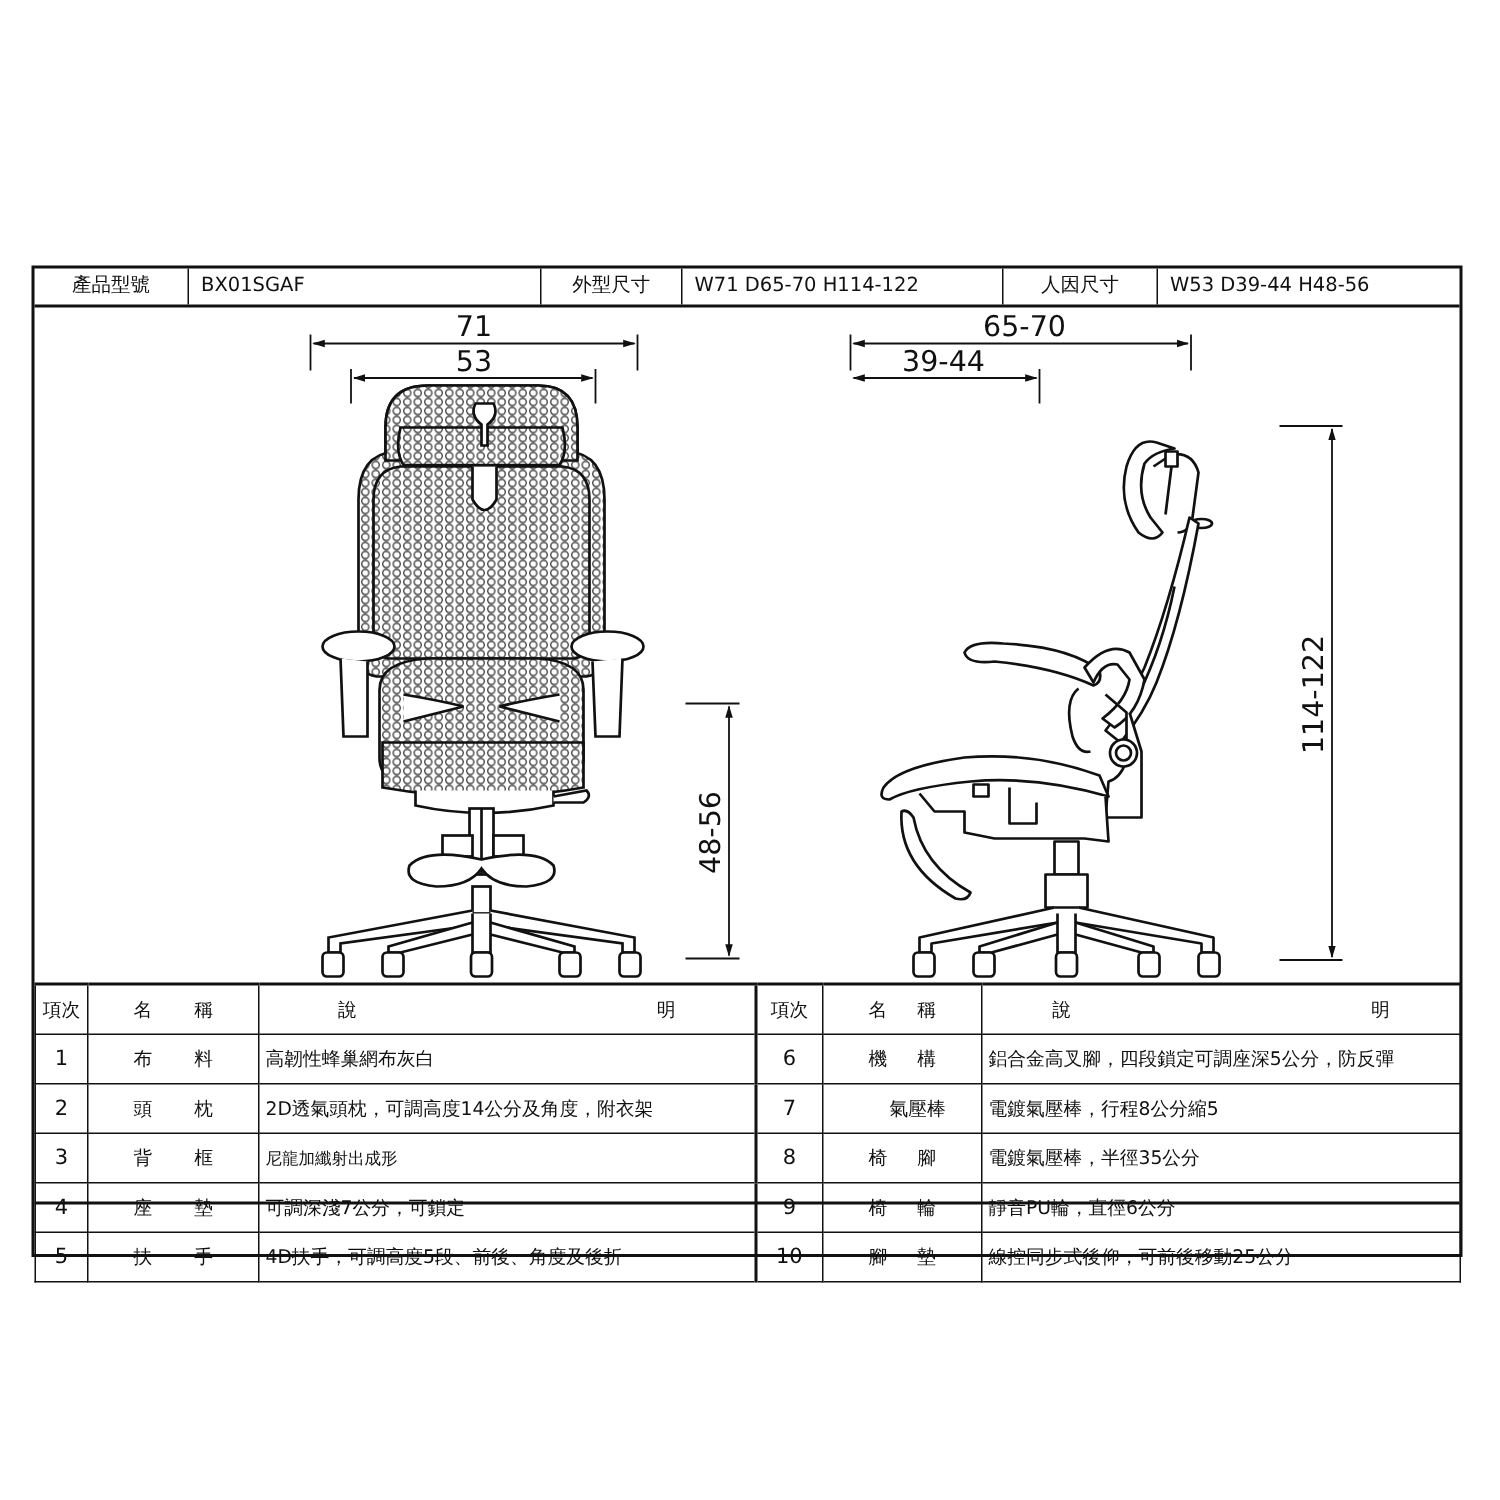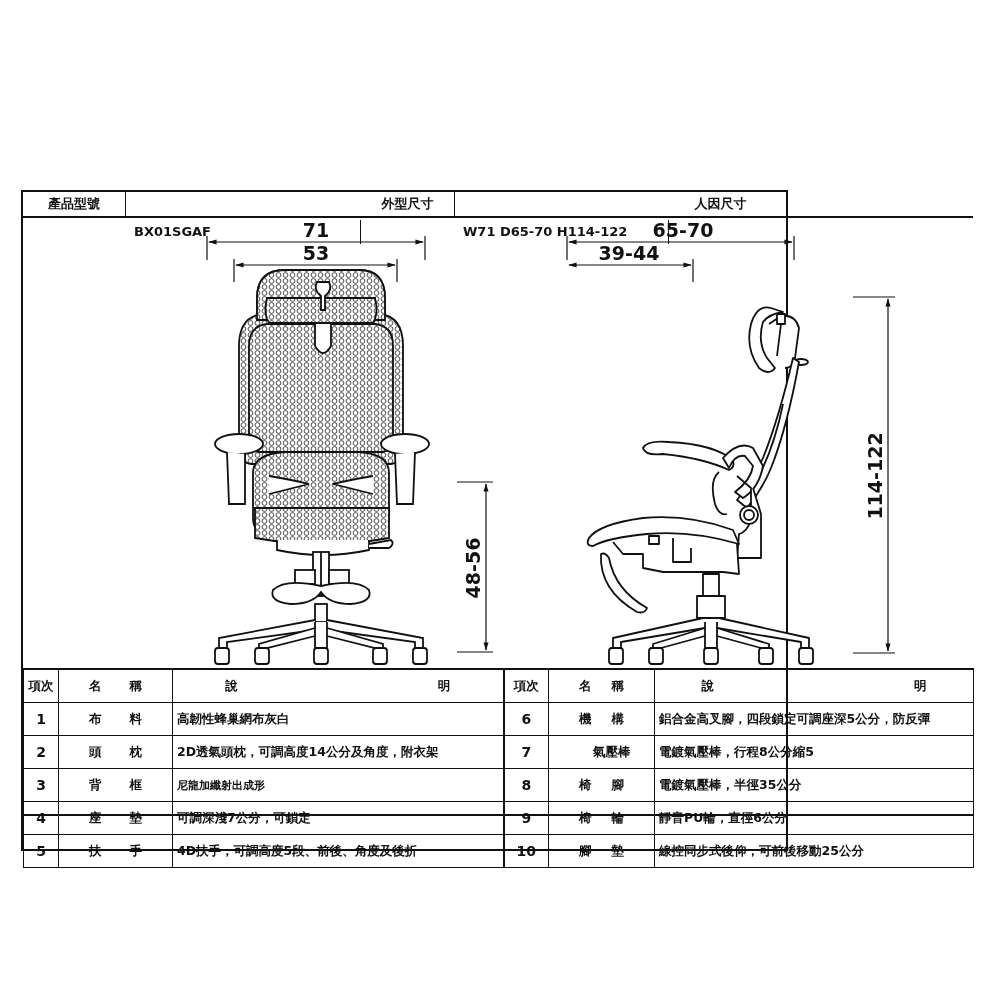--- a/index.html
+++ b/index.html
@@ -1,27 +1,27 @@
 <!DOCTYPE html>
 <html><head>
 <meta charset="utf-8">
 <style>
   html, body { margin:0; padding:0; background:#ffffff; }
   body { width:1000px; height:1000px; position:relative; overflow:hidden;
          font-family:"DejaVu Sans","Liberation Sans",sans-serif; color:#111; }
-  .sheet { position:absolute; left:21px; top:190px; width:767px; height:661px;
-           border:2px solid #111; box-sizing:border-box;font-weight:bold; }
+  .sheet { position:absolute; left:21px; top:177px; width:954px; height:661px;
+           border:2px solid #111; box-sizing:border-box; }
   
   .hdr { position:absolute; left:0; top:0; width:950px; height:24px;
          border-bottom:2px solid #111; display:flex; }
   .hdr .c { height:24px; box-sizing:border-box; border-right:1.5px solid #111;
             font-size:13px; line-height:24px; white-space:nowrap; overflow:hidden; }
   .hdr .c:last-child { border-right:none; }
   .hdr .lbl { text-align:center; }
-  .hdr .val { padding-left:8px;margin-top:28px; }
+  .hdr .val { padding-left:8px; }
   
   .drawing { position:absolute; left:0; top:26px; width:950px; height:450px; }
   .drawing svg { position:absolute; left:0; top:0; }
   .dimtxt { font-family:"DejaVu Sans",sans-serif; font-size:19px; fill:#111; }
   
   .spec { position:absolute; left:0; top:476px; width:950px; border-collapse:collapse; table-layout:fixed; }
   .spec td { border:1.5px solid #111; height:24px; padding:4px; font-size:12.5px;
              white-space:nowrap; overflow:hidden; }
   .spec tr:first-child td { border-top:2px solid #111; }
   .spec td.num { text-align:center; font-size:14px; }
@@ -41,20 +41,21 @@
 <body>
 
 <div class="sheet">
 
   <div class="hdr">
     <div class="c lbl" style="width:103px">產品型號</div>
     <div class="c val" style="width:235px">BX01SGAF</div>
     <div class="c lbl" style="width:94px">外型尺寸</div>
     <div class="c val" style="width:214px">W71 D65-70 H114-122</div>
     <div class="c lbl" style="width:103px">人因尺寸</div>
+    <div class="c val" style="width:201px">W53 D39-44 H48-56</div>
   </div>
 
   <div class="drawing">
     <svg width="950" height="450" viewBox="0 0 950 450" xmlns="http://www.w3.org/2000/svg">
       <defs>
         <pattern id="mesh" width="7" height="6" patternUnits="userSpaceOnUse">
           <rect width="7" height="6" fill="#fff"></rect>
           <circle cx="3.5" cy="3" r="2.4" fill="none" stroke="#222" stroke-width="0.8"></circle>
         </pattern>
         <marker id="arr" viewBox="0 0 10 10" refX="9" refY="5" markerWidth="7" markerHeight="7" orient="auto-start-reverse">

